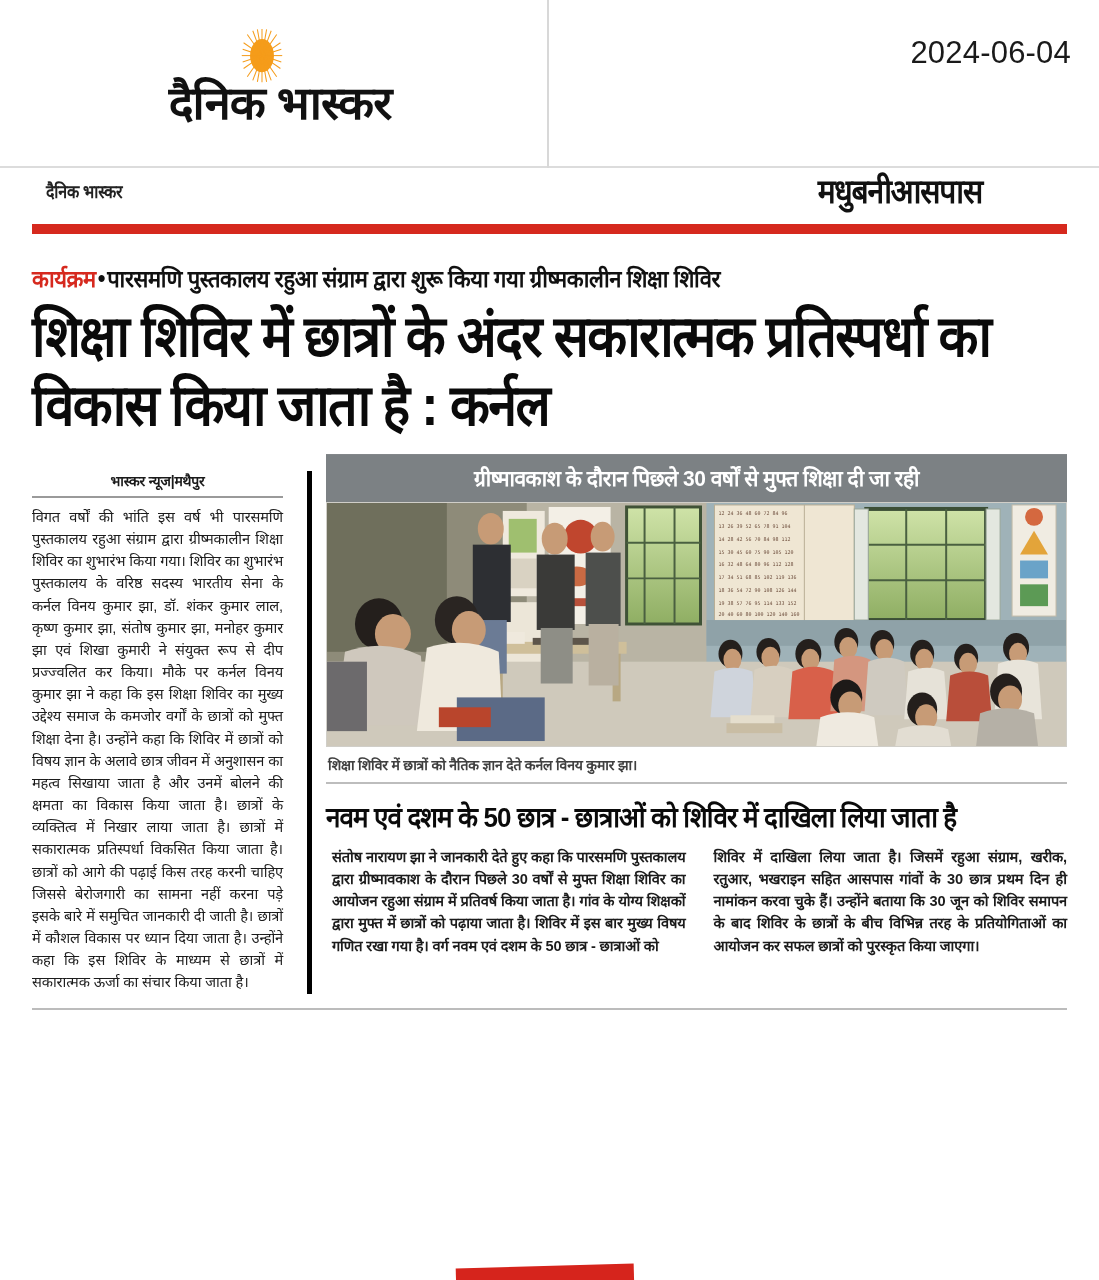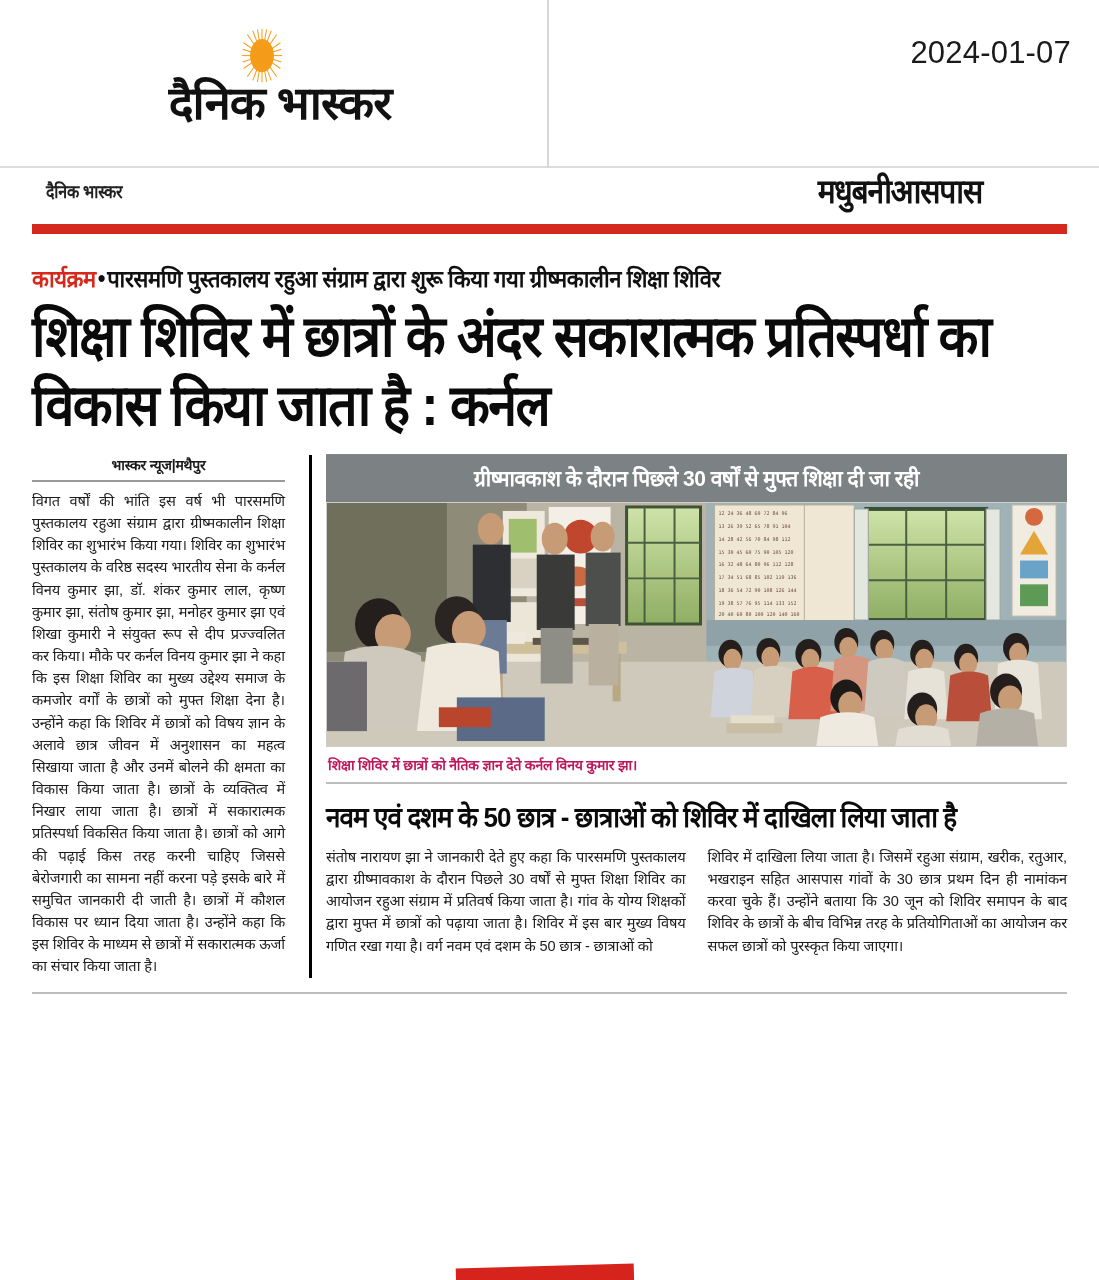--- a/index.html
+++ b/index.html
@@ -155,22 +155,23 @@
   
   .article {
     position: relative;
     margin: 26px 32px 0 32px;
     display: flex;
   }
   .col-left {
     width: 280px;
     flex: 0 0 280px;
     padding-right: 24px;
-    border-right: 3px solid #000000;
+    border-right: 5px solid #000000;
     box-sizing: border-box;
+    margin-top: 16px;
   }
   .byline {
     text-align: center;
     font-size: 14px;
     font-weight: bold;
     color: #1a1a1a;
     padding-bottom: 6px;
     letter-spacing: -0.2px;
   }
   .byline-rule {
@@ -210,21 +211,21 @@
     overflow: hidden;
     background: #b9b3a6;
     border: 1px solid #d0cec8;
     box-sizing: border-box;
   }
   .photo svg { display: block; width: 100%; height: 100%; }
 
   .photo-caption {
     font-size: 14px;
     font-weight: bold;
-    color: #be185d;
+    color: #404040;
     padding: 8px 2px 8px 2px;
     letter-spacing: -0.2px;
     border-bottom: 2px solid #bdbdbd;
   }
 
   .subhead {
     font-size: 26px;
     font-weight: bold;
     color: #0a0a0a;
     letter-spacing: -0.9px;
@@ -239,21 +240,22 @@
     gap: 22px;
     padding-top: 4px;
   }
   .bottom-col {
     flex: 1 1 0;
     font-size: 14.6px;
     line-height: 1.52;
     text-align: justify;
     color: #1c1c1c;
     letter-spacing: -0.15px;
-    font-weight: 400;
+    font-weight: 700;
+    margin-left: 6px;
   }
 
   .article-end-rule {
     margin: 14px 32px 0 32px;
     border-top: 2px solid #bcbcbc;
   }
 
   
   .footer-logo {
     position: absolute;
@@ -332,21 +334,21 @@
                 <line x1="50" y1="60" x2="92" y2="74"></line>
             </g>
           </g>
         </svg>
       </div>
       <div class="masthead-word">दैनिक भास्कर</div>
     </div>
   </div>
   <div class="header-divider"></div>
   <div class="header-meta">
-    <div>2024-01-07</div>
+    <div>2024-06-04</div>
   </div>
 </div>
 
 <div class="clipping">
 
   <div class="section-bar">
     <div class="mini-masthead">दैनिक भास्कर</div>
     <div class="section-title">मधुबनीआसपास</div>
     <div class="red-rule"></div>
   </div>

